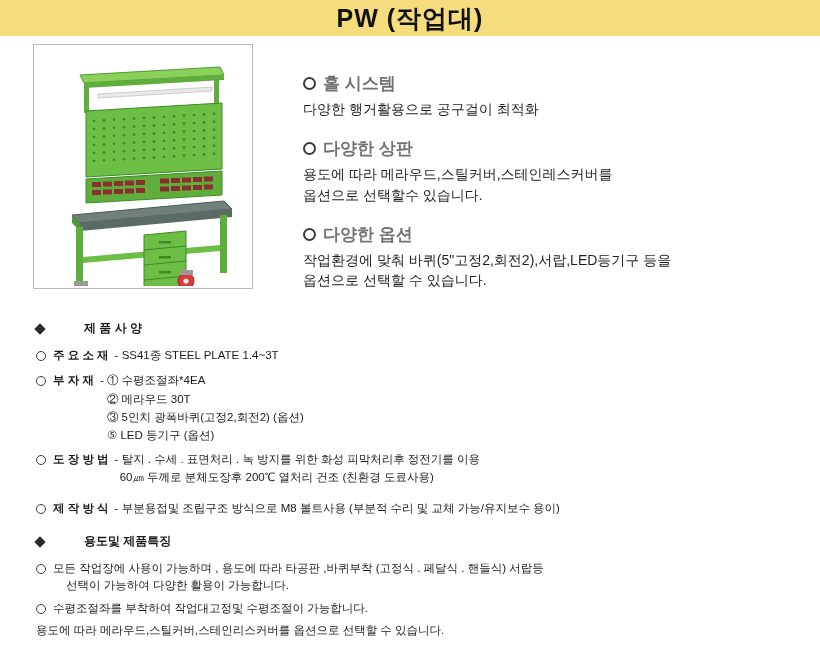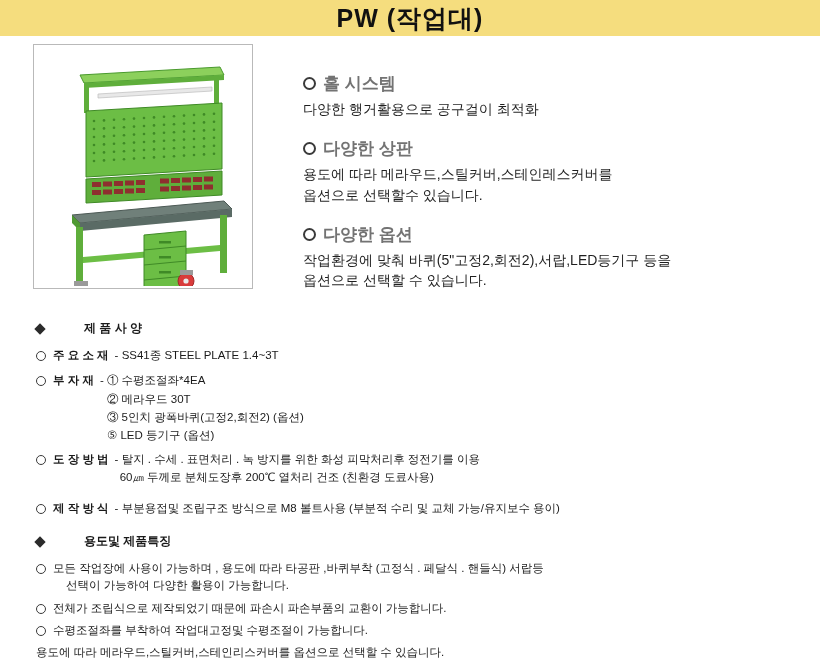--- a/index.html
+++ b/index.html
@@ -398,24 +398,20 @@
   <div class="bullets-list">
 
     <div class="spec-row">
       <span class="ring-sm"></span>
       <span class="spec-value">
         <span>모든 작업장에 사용이 가능하며 , 용도에 따라 타공판 ,바퀴부착 (고정식 . 페달식 . 핸들식) 서랍등</span>
         <div class="indent-line">선택이 가능하여 다양한 활용이 가능합니다.</div>
       </span>
     </div>
 
-    <div class="spec-row">
-      <span class="ring-sm"></span>
-      <span class="spec-value">전체가 조립식으로 제작되었기 때문에 파손시 파손부품의 교환이 가능합니다.</span>
-    </div>
 
     <div class="spec-row">
       <span class="ring-sm"></span>
       <span class="spec-value">수평조절좌를 부착하여 작업대고정및 수평조절이 가능합니다.</span>
     </div>
 
     <div class="spec-row">
 
       <span class="spec-value">용도에 따라 메라우드,스틸커버,스테인리스커버를 옵션으로 선택할 수 있습니다.</span>
     </div>

